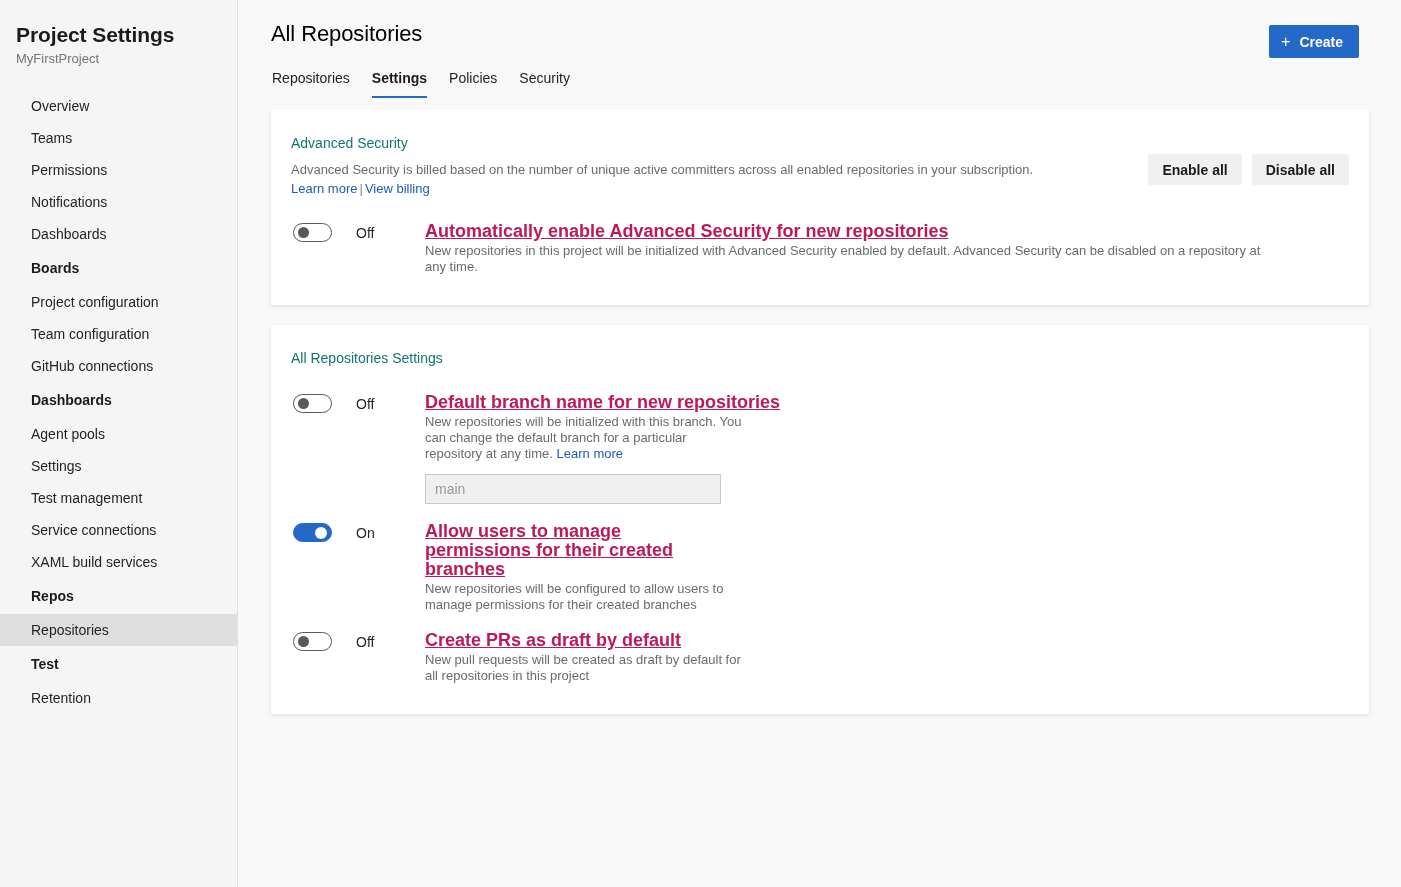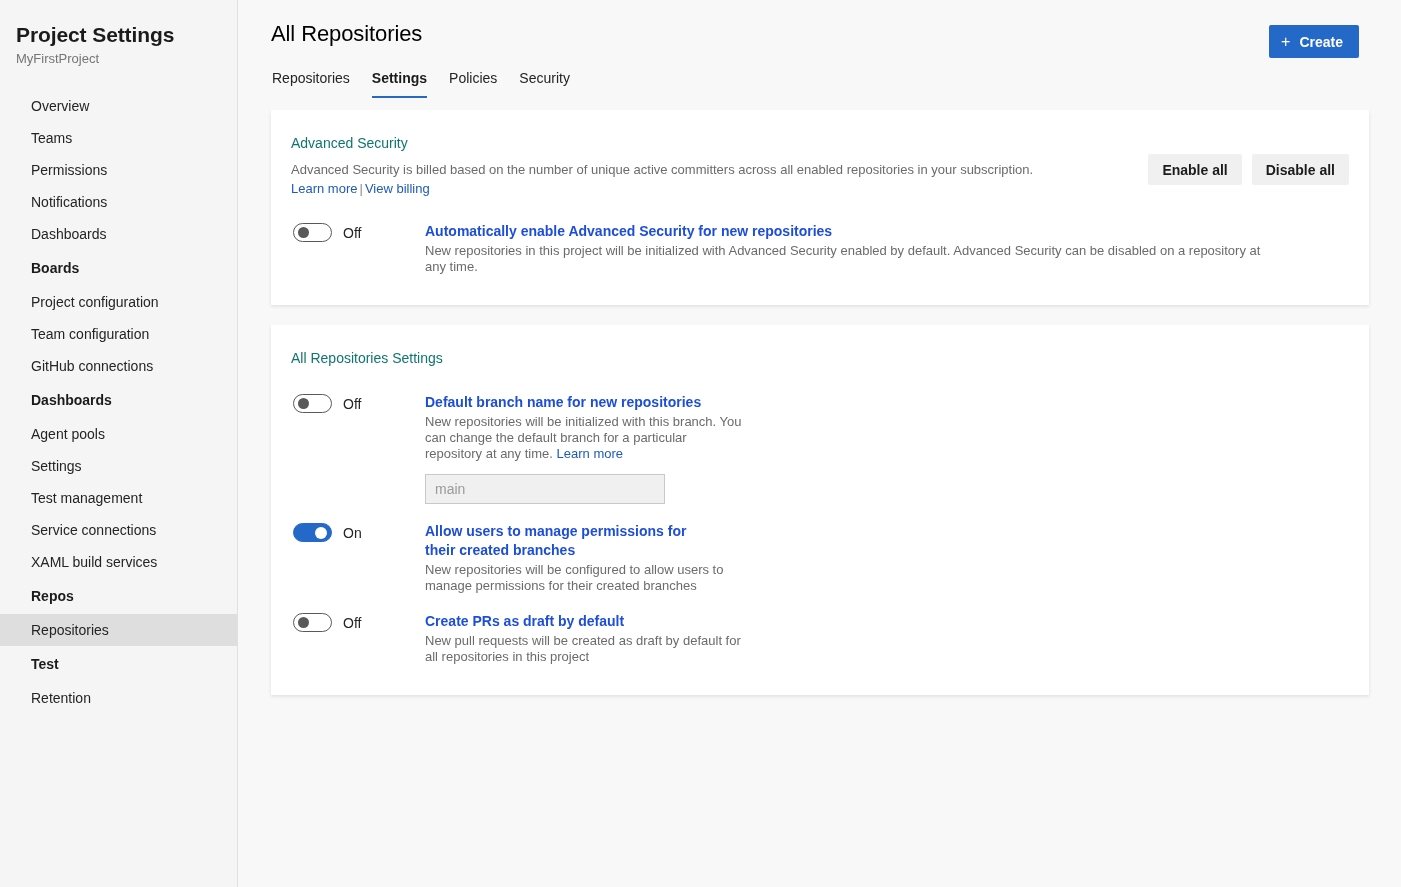--- a/index.html
+++ b/index.html
@@ -205,21 +205,21 @@
     padding: 18px 0 0 2px;
   }
   .setting-row.first { padding-top: 24px; }
   .setting-row.last { padding-bottom: 30px; }
 
   .toggle-wrap {
     display: flex;
     align-items: center;
     width: 132px;
     min-width: 132px;
-    gap: 11px;
+    gap: 24px;
     padding-top: 1px;
     cursor: pointer;
   }
   .switch {
     width: 39px;
     height: 19px;
     border-radius: 10px;
     position: relative;
     border: 1px solid #595959;
     background: #ffffff;
@@ -248,43 +248,44 @@
     top: 2.5px;
   }
   .toggle-label {
     font-size: 14px;
     color: #242424;
     line-height: 18px;
   }
 
   .setting-body { flex: 1; }
   .setting-title {
-    font-size: 14px;
-    font-weight: bold;
-    color: #1d4ed8;
+    font-size: 18px;
+    font-weight: bold;
+    color: #be185d;
     line-height: 19px;
+    text-decoration: underline;
   }
   .setting-title.narrow { max-width: 290px; }
   .setting-desc {
     font-size: 13px;
     color: #6b6b6b;
     margin-top: 2px;
     line-height: 16px;
   }
   .setting-desc.narrow { max-width: 318px; }
   .setting-desc.wide { max-width: 840px; }
   .inline-link {
     color: #1f5ab8;
     text-decoration: none;
     cursor: pointer;
   }
 
   .branch-input {
     margin-top: 12px;
-    width: 240px;
+    width: 296px;
     height: 30px;
     background: #f0f0f0;
     border: 1px solid #c9c9c9;
     font-family: inherit;
     font-size: 14px;
     color: #9a9a9a;
     padding: 0 9px;
     outline: none;
   }
   .branch-input::placeholder { color: #9a9a9a; }

